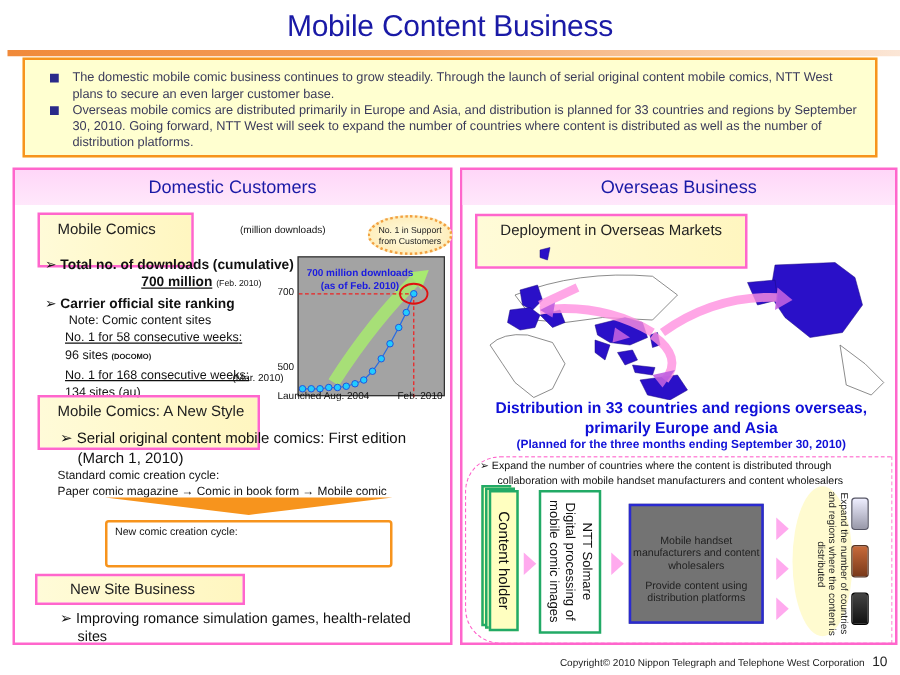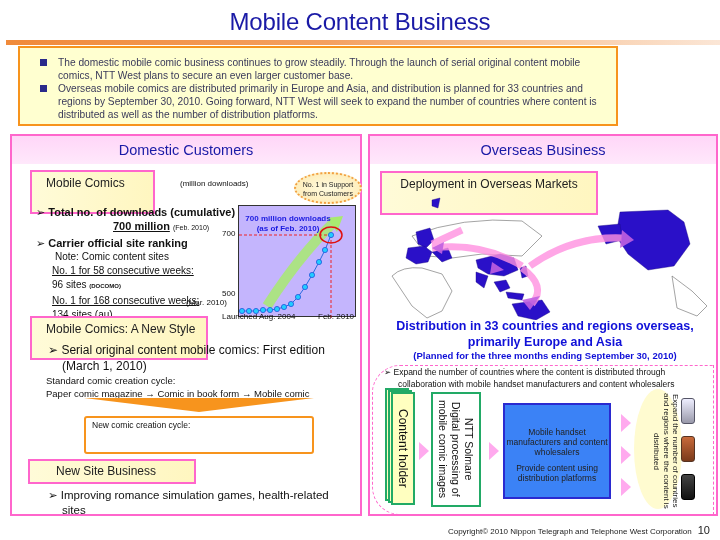--- a/index.html
+++ b/index.html
@@ -1,49 +1,49 @@
 <!DOCTYPE html>
 <html><head>
 <meta charset="utf-8">
 <style>
   * { box-sizing: border-box; margin: 0; padding: 0; }
   body { width: 720px; height: 540px; background: #ffffff; font-family: "Liberation Sans", sans-serif; position: relative; overflow: hidden; color: #111; }
   .abs { position: absolute; }
   .title { left: 0; top: 8px; width: 720px; text-align: center; font-size: 24px; color: #1a1aa6; letter-spacing: -0.2px; }
   .divider { left: 6px; top: 40px; width: 714px; height: 5px; background: linear-gradient(to right, #f08a3a 0%, #f4a060 45%, #f8c8a0 75%, #fbe6d6 100%); }
-  .summary { left: 18px; top: 46px; width: 600px; height: 80px; background: #ffffd0; border: 2px solid #f7941d; padding: 8px 10px 16px 20px; font-size: 10.2px; line-height: 13px; color: #3a3a5a; }
+  .summary { left: 18px; top: 46px; width: 684px; height: 80px; background: #ffffd0; border: 2px solid #f7941d; padding: 8px 10px 16px 20px; font-size: 10.2px; line-height: 13px; color: #3a3a5a; }
   .summary .b { position: relative; padding-left: 18px; }
   .summary .b::before { content: ""; position: absolute; left: 0; top: 3px; width: 7px; height: 7px; background: #2a2a8a; }
 
   .panel { top: 134px; height: 382px; border: 2px solid #ff66cc; background: #fff; }
   .panel-head { left: 0; top: 0; width: 100%; height: 28px; background: linear-gradient(to bottom, #ffd6f8, #ffe8fb); text-align: center; font-size: 14.5px; color: #1a1aa6; line-height: 28px; }
   .tag { background: linear-gradient(to right, #fffbd8, #fff6c0); border: 2px solid #ff66cc; font-size: 12px; color: #222; padding-left: 14px; line-height: 22px; height: 44px; }
 
   .t11 { font-size: 11px; line-height: 14px; color: #111; }
   .bold { font-weight: bold; }
   .u { text-decoration: underline; }
   .small { font-size: 7px; }
 
-  .chart { left: 238px; top: 205px; width: 118px; height: 112px; border: 1px solid #333; background: #c4b5fd; }
+  .chart { left: 238px; top: 205px; width: 118px; height: 112px; border: 1px solid #333; background: #a3a3a3; }
   .seal { left: 294px; top: 172px; width: 68px; height: 32px; border-radius: 50%; background: radial-gradient(#fffbe0, #fde9b0); border: 2px dotted #f2a040; font-size: 7px; text-align: center; line-height: 9px; padding-top: 6px; color: #222; }
 
   .newcycle { left: 84px; top: 416px; width: 230px; height: 38px; border: 2px solid #f7941d; border-radius: 3px; background: #fff; padding: 2px 6px; }
   .arrowdown { left: 84px; top: 398px; width: 230px; height: 0; border-left: 115px solid transparent; border-right: 115px solid transparent; border-top: 14px solid #f7941d; }
 
   .dist-title { left: 372px; top: 318px; width: 346px; text-align: center; font-size: 12.5px; font-weight: bold; color: #1010d8; line-height: 16px; }
   .dist-sub { left: 372px; top: 350px; width: 346px; text-align: center; font-size: 9.5px; font-weight: bold; color: #1010d8; }
   .dashed { left: 372px; top: 365px; width: 342px; height: 150px; border: 1.5px dashed #ff66cc; border-radius: 28px 0 0 28px; }
 
   .vbox { writing-mode: vertical-rl; text-align: center; }
   .content-holder { left: 391px; top: 392px; width: 24px; height: 113px; background: #ffffc0; border: 2px solid #22aa66; font-size: 12px; line-height: 20px; }
   .ch-back1 { left: 385px; top: 388px; width: 24px; height: 113px; background: #ffffc0; border: 2px solid #22aa66; }
   .ch-back2 { left: 388px; top: 390px; width: 24px; height: 113px; background: #ffffc0; border: 2px solid #22aa66; }
   .ntt { left: 431px; top: 392px; width: 50px; height: 115px; background: #fff; border: 2px solid #22aa66; font-size: 10.5px; line-height: 13px; padding-right: 4px; }
   .pink-arrow { width: 0; height: 0; border-top: 9px solid transparent; border-bottom: 9px solid transparent; border-left: 10px solid #ffaaee; }
-  .mobile-box { left: 503px; top: 403px; width: 108px; height: 96px; background: #3b82f6; border: 2px solid #2a2ad0; font-size: 8.5px; text-align: center; line-height: 10px; padding-top: 22px; color: #222; }
+  .mobile-box { left: 503px; top: 403px; width: 108px; height: 96px; background: #737373; border: 2px solid #2a2ad0; font-size: 8.5px; text-align: center; line-height: 10px; padding-top: 22px; color: #222; }
   .expand-oval { left: 634px; top: 389px; width: 48px; height: 120px; background: #fffbd0; border-radius: 50%; }
   .expand-text { left: 618px; top: 392px; width: 48px; height: 118px; font-size: 8px; line-height: 9.5px; color: #222; }
   .phone { width: 14px; height: 26px; border-radius: 3px; }
   .footer { left: 420px; top: 524px; width: 290px; text-align: right; font-size: 8px; color: #222; }
   .footer .pg { font-size: 11px; margin-left: 6px; }
 </style>
 </head>
 <body>
 
 <div class="abs title">Mobile Content Business</div>
@@ -52,21 +52,21 @@
 <div class="abs summary">
   <div class="b">The domestic mobile comic business continues to grow steadily. Through the launch of serial original content mobile comics, NTT West plans to secure an even larger customer base.</div>
   <div class="b">Overseas mobile comics are distributed primarily in Europe and Asia, and distribution is planned for 33 countries and regions by September 30, 2010. Going forward, NTT West will seek to expand the number of countries where content is distributed as well as the number of distribution platforms.</div>
 </div>
 
 <div class="abs panel" style="left:10px; width:352px;">
   <div class="abs panel-head">Domestic Customers</div>
 </div>
 
 <div class="abs tag" style="left:30px; top:170px; width:125px;">Mobile Comics</div>
-<div class="abs" style="left:180px; top:179px; font-size:8px;text-align:center;">(million downloads)</div>
+<div class="abs" style="left:192px; top:179px; font-size:8px;text-align:center;">(million downloads)</div>
 
 <div class="abs t11" style="left:36px; top:205px;">
   <span>➢ </span><span class="bold">Total no. of downloads (cumulative)</span>
 </div>
 <div class="abs t11" style="left:113px; top:219px;">
   <span class="bold u">700 million</span> <span class="small">(Feb. 2010)</span>
 </div>
 <div class="abs t11" style="left:36px; top:236px;">
   <span>➢ </span><span class="bold">Carrier official site ranking</span>
 </div>

